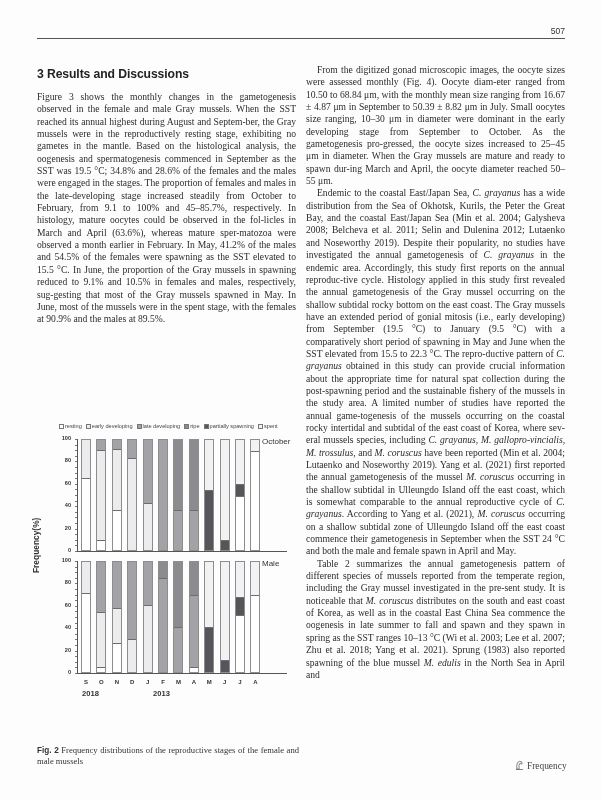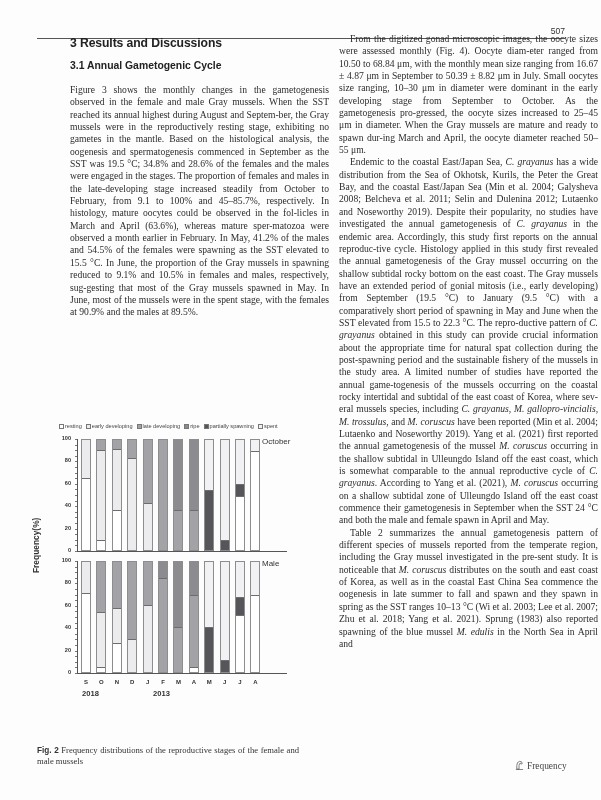--- a/index.html
+++ b/index.html
@@ -8,21 +8,21 @@
 
   .running-head {
     position: absolute; left: 37px; top: 23px; width: 528px; height: 16px;
     font-family: "Liberation Sans", sans-serif; font-size: 8.6px; color: #333;
     border-bottom: 1px solid #555;
   }
   .running-head .title { position: absolute; left: 0; top: 3px; }
   .running-head .title i { font-style: italic; }
   .running-head .pageno { position: absolute; right: 0; top: 3px; }
 
-  .col { position: absolute; top: 33px; width: 259px; margin-left: 33px; }
+  .col { position: absolute; top: 64px; width: 259px; }
   .col-left { left: 37px; }
   .col-right { left: 306px; }
 
   h2.section {
     font-family: "Liberation Sans", sans-serif; font-weight: bold; font-size: 12.2px;
     color: #222; margin-top: 3px; margin-bottom: 10px; letter-spacing: -0.1px;
   }
   h3.subsection {
     font-family: "Liberation Sans", sans-serif; font-weight: bold; font-size: 10.4px;
     color: #222; margin-bottom: 13px;
@@ -88,21 +88,20 @@
 </style>
 </head>
 <body>
 
 <div class="running-head">
   <span class="pageno">507</span>
 </div>
 
 <div class="col col-left">
   <h2 class="section">3  Results and Discussions</h2>
-  <h3 class="subsection">3.1  Annual Gametogenic Cycle</h3>
   <p class="body">Figure 3 shows the monthly changes in the gametogenesis observed in the female and male Gray mussels. When the SST reached its annual highest during August and Septem-ber, the Gray mussels were in the reproductively resting stage, exhibiting no gametes in the mantle. Based on the histological analysis, the oogenesis and spermatogenesis commenced in September as the SST was 19.5 °C; 34.8% and 28.6% of the females and the males were engaged in the stages. The proportion of females and males in the late-developing stage increased steadily from October to February, from 9.1 to 100% and 45–85.7%, respectively. In histology, mature oocytes could be observed in the fol-licles in March and April (63.6%), whereas mature sper-matozoa were observed a month earlier in February. In May, 41.2% of the males and 54.5% of the females were spawning as the SST elevated to 15.5 °C. In June, the proportion of the Gray mussels in spawning reduced to 9.1% and 10.5% in females and males, respectively, sug-gesting that most of the Gray mussels spawned in May. In June, most of the mussels were in the spent stage, with the females at 90.9% and the males at 89.5%.</p>
 </div>
 
 <div class="figure">
   <div class="legend" id="legend"><span class="item"><span class="sw" style="background: rgb(255, 255, 255);"></span>resting</span><span class="item"><span class="sw" style="background: rgb(236, 236, 239);"></span>early developing</span><span class="item"><span class="sw" style="background: rgb(163, 163, 167);"></span>late developing</span><span class="item"><span class="sw" style="background: rgb(139, 139, 144);"></span>ripe</span><span class="item"><span class="sw" style="background: rgb(86, 86, 90);"></span>partially spawning</span><span class="item"><span class="sw" style="background: rgb(242, 242, 244);"></span>spent</span></div>
   <div class="ylabel">Frequency(%)</div>
   <div class="panel" id="panel-0" style="top:12px;height:120px;">
     <div class="panel-label" style="left:225px;top:2px;">October</div>
   <div class="axis" style="top: 4px; height: 112px;"></div>
       <div class="baseline" style="top: 116px;"></div>

